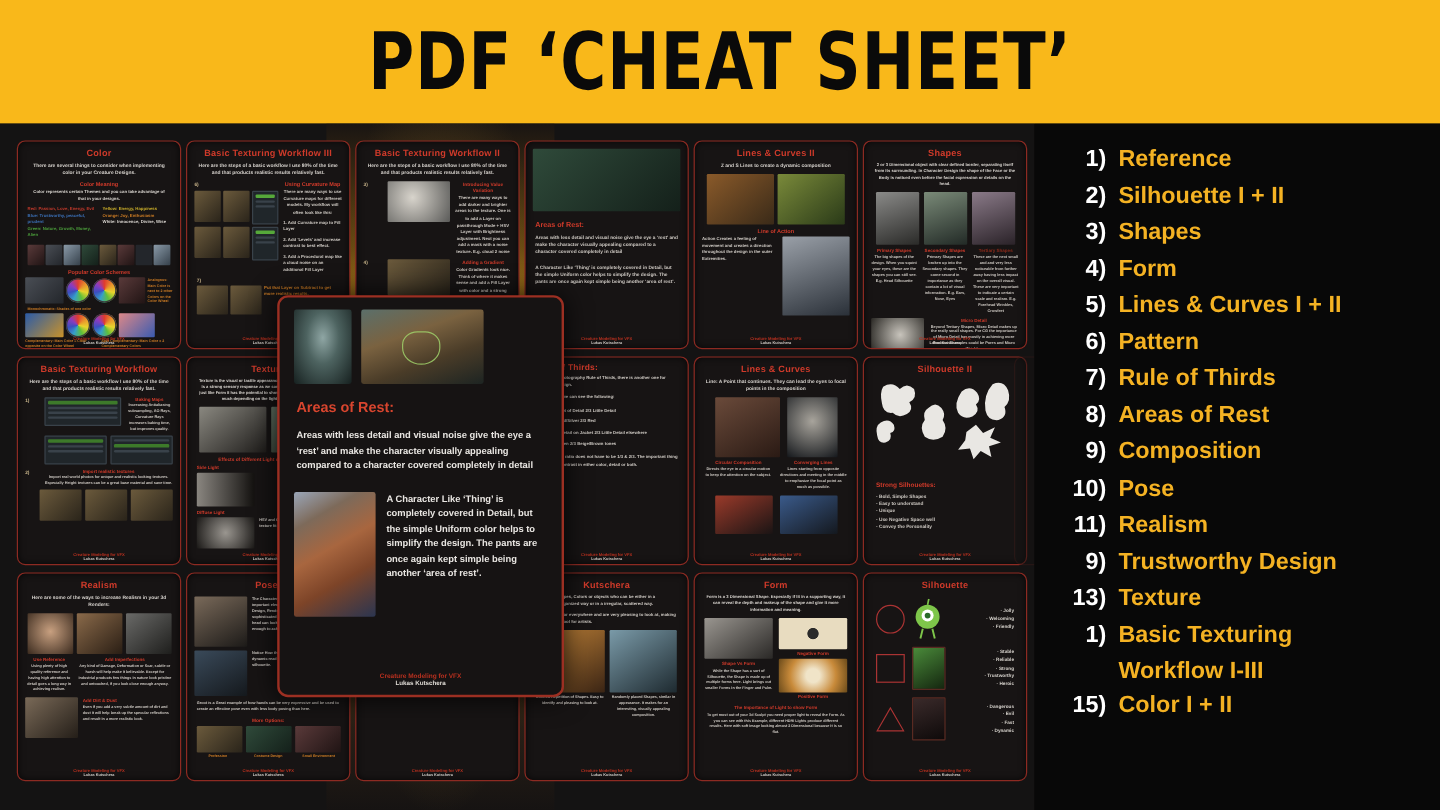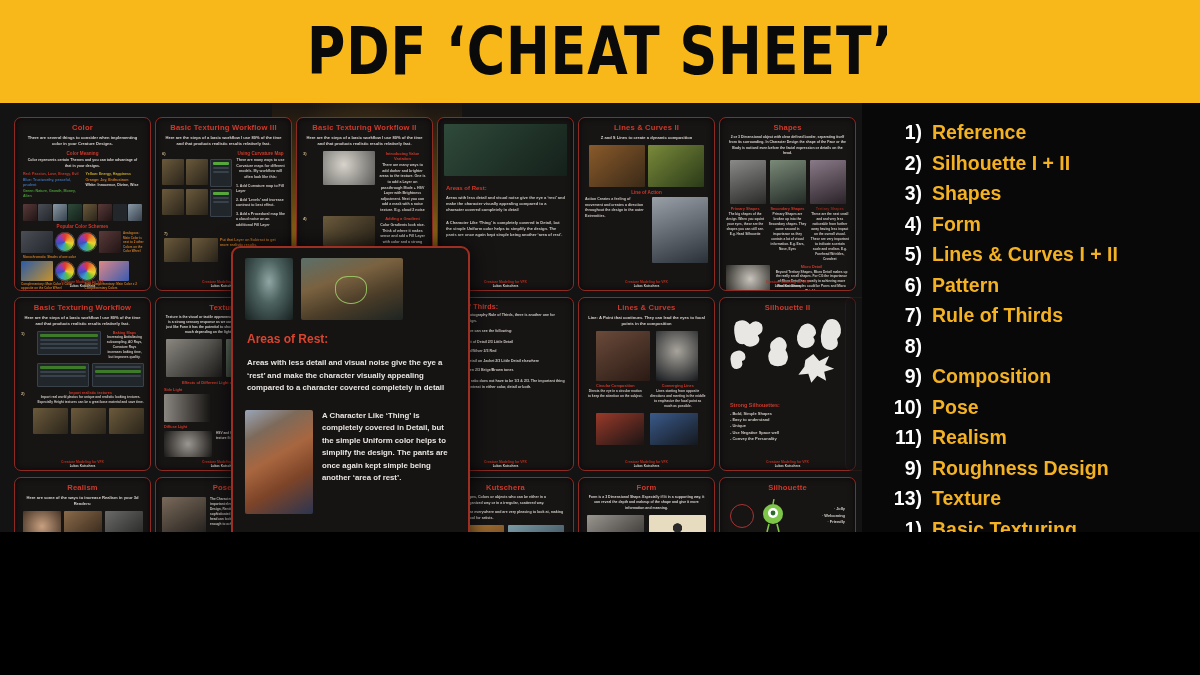--- a/index.html
+++ b/index.html
@@ -1,17 +1,17 @@
 <!DOCTYPE html>
 <html><head>
 <meta charset="utf-8">
 <style>
   html,body{margin:0;padding:0;background:#000;}
   body{width:1200px;height:675px;overflow:hidden;font-family:"Liberation Sans",sans-serif;}
-  .stage{position:relative;width:1200px;height:532px;background:#111010;overflow:hidden;}
+  .stage{position:relative;width:1200px;height:675px;background:#111010;overflow:hidden;}
 
   
   .banner{position:absolute;left:0;top:0;width:1200px;height:103px;background:#F9B81A;
           display:flex;align-items:center;justify-content:center;}
   .banner-title{font-family:"Liberation Sans Narrow","DejaVu Sans Condensed","Liberation Sans",sans-serif;
           font-weight:bold;font-size:66px;color:#0a0a0a;letter-spacing:1px;
           transform:scaleX(.88);transform-origin:center;white-space:nowrap;}
 
   
   .board{position:absolute;left:0;top:103px;width:862px;height:572px;background:#141313;overflow:hidden;}
@@ -654,36 +654,37 @@
       <div class="ritem">
           <div class="rnum">6)</div>
           <div class="rlab">Pattern</div>
         </div>
       <div class="ritem">
           <div class="rnum">7)</div>
           <div class="rlab">Rule of Thirds</div>
         </div>
       <div class="ritem">
           <div class="rnum">8)</div>
+          <div class="rlab">Areas of Rest</div>
         </div>
       <div class="ritem">
           <div class="rnum">9)</div>
           <div class="rlab">Composition</div>
         </div>
       <div class="ritem">
           <div class="rnum">10)</div>
           <div class="rlab">Pose</div>
         </div>
       <div class="ritem">
           <div class="rnum">11)</div>
           <div class="rlab">Realism</div>
         </div>
       <div class="ritem">
           <div class="rnum">9)</div>
-          <div class="rlab">Roughness Design</div>
+          <div class="rlab">Trustworthy Design</div>
         </div>
       <div class="ritem">
           <div class="rnum">13)</div>
           <div class="rlab">Texture</div>
         </div>
       <div class="ritem">
           <div class="rnum">1)</div>
           <div class="rlab">Basic Texturing</div>
         </div>
       <div class="rcontwrap">

